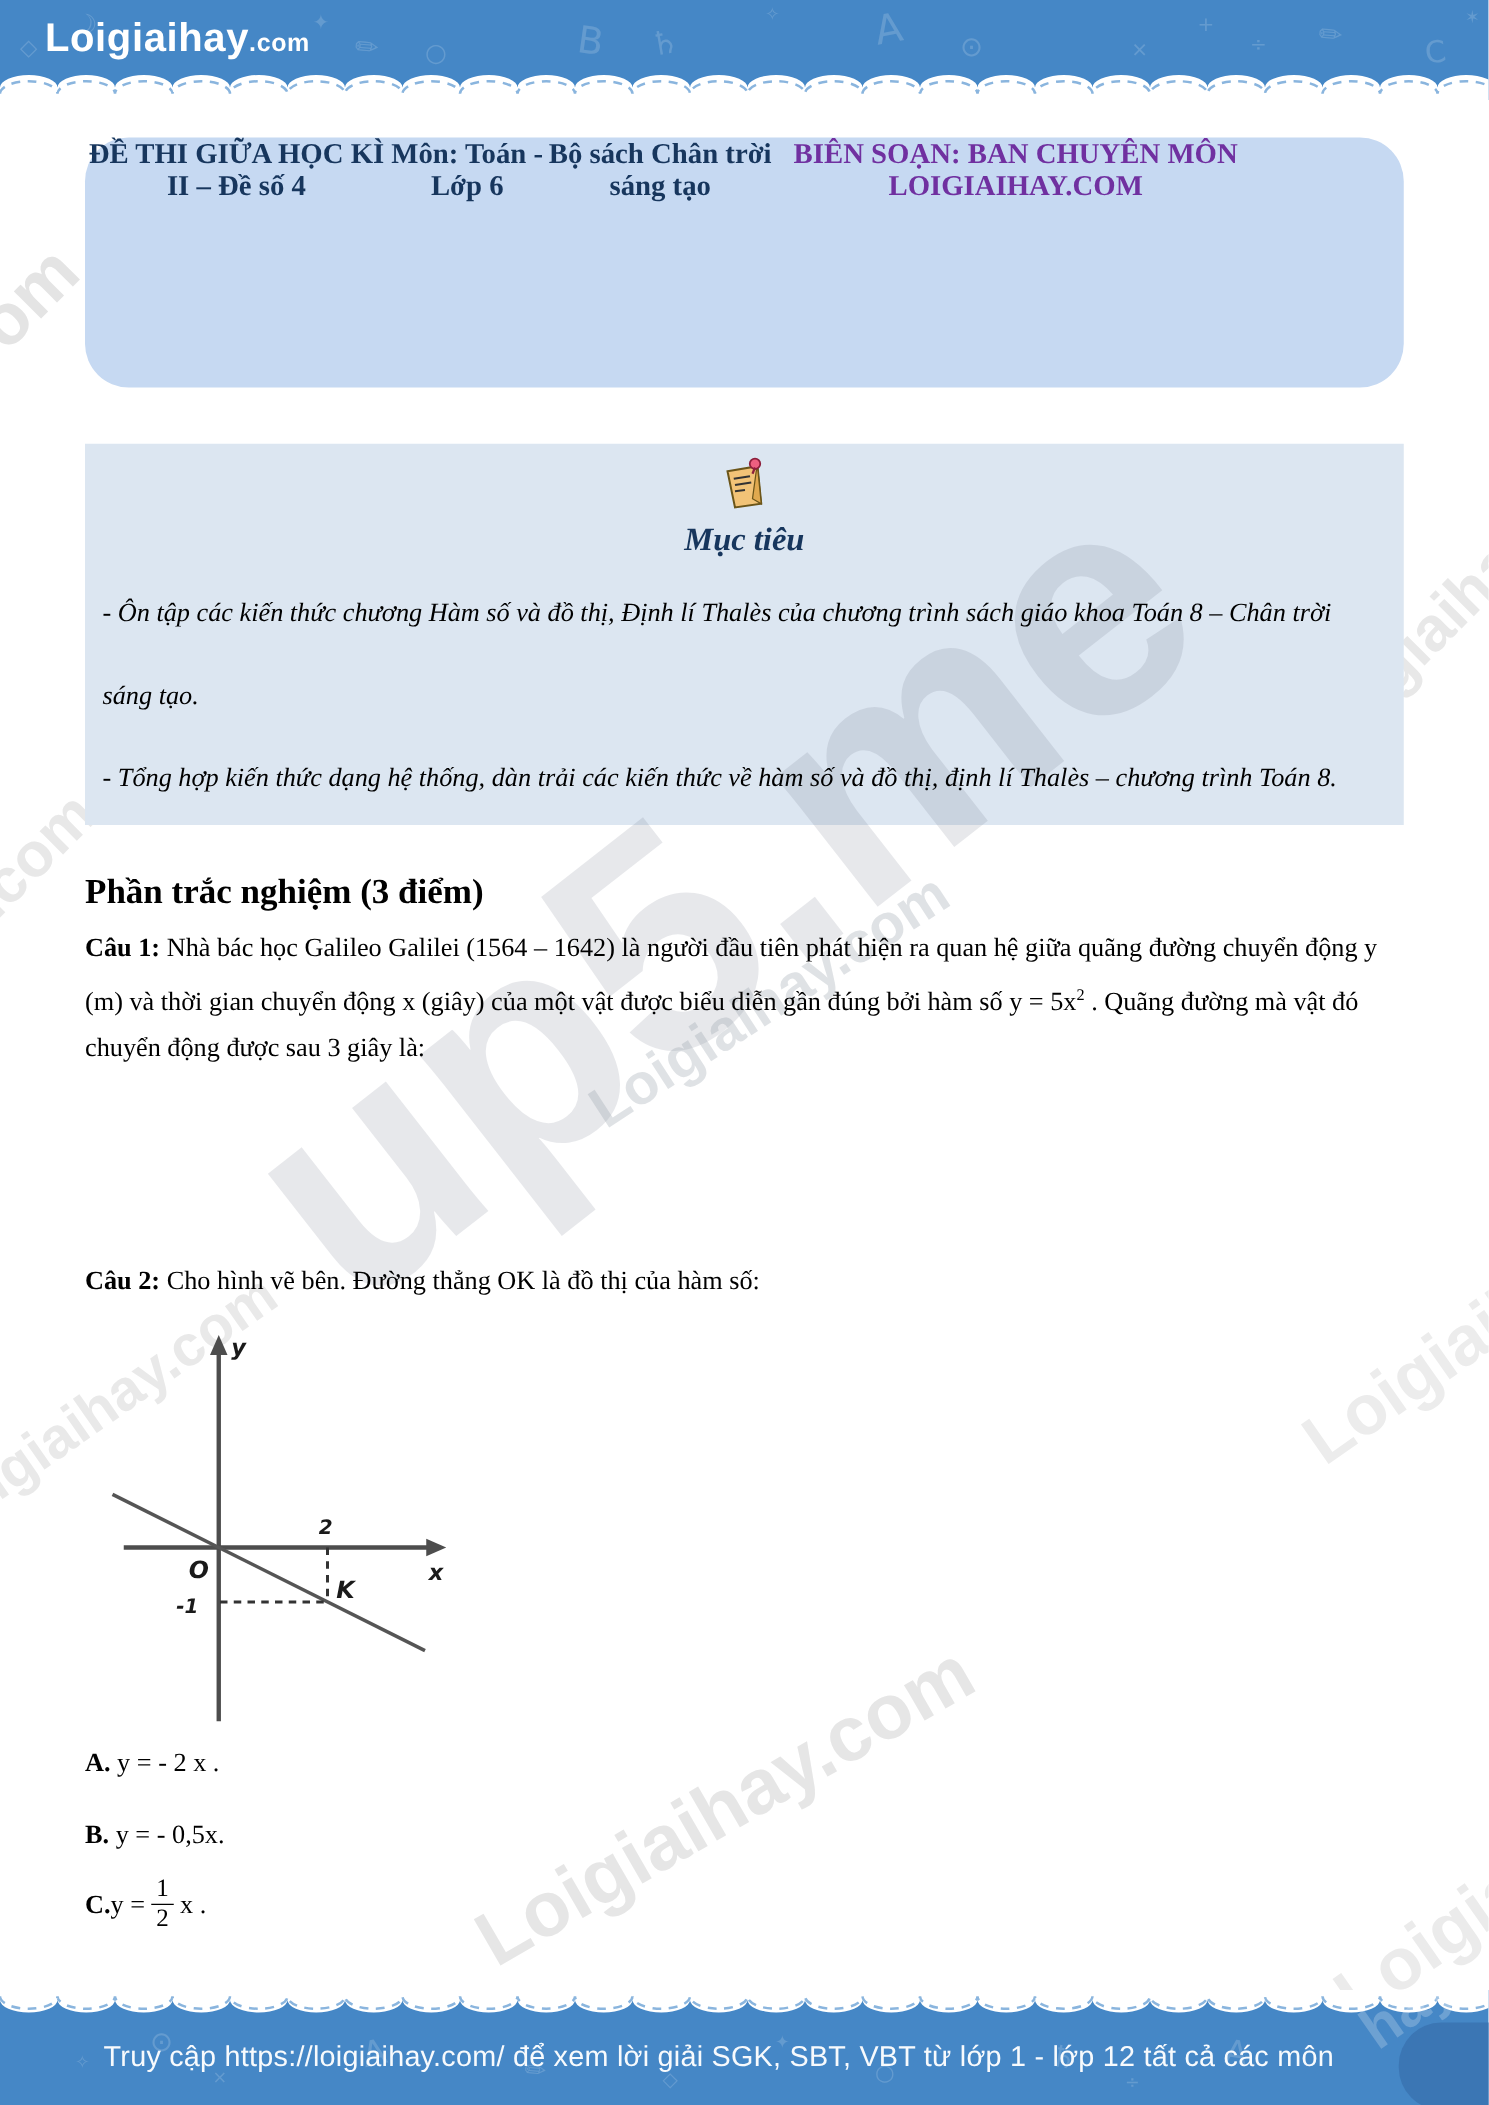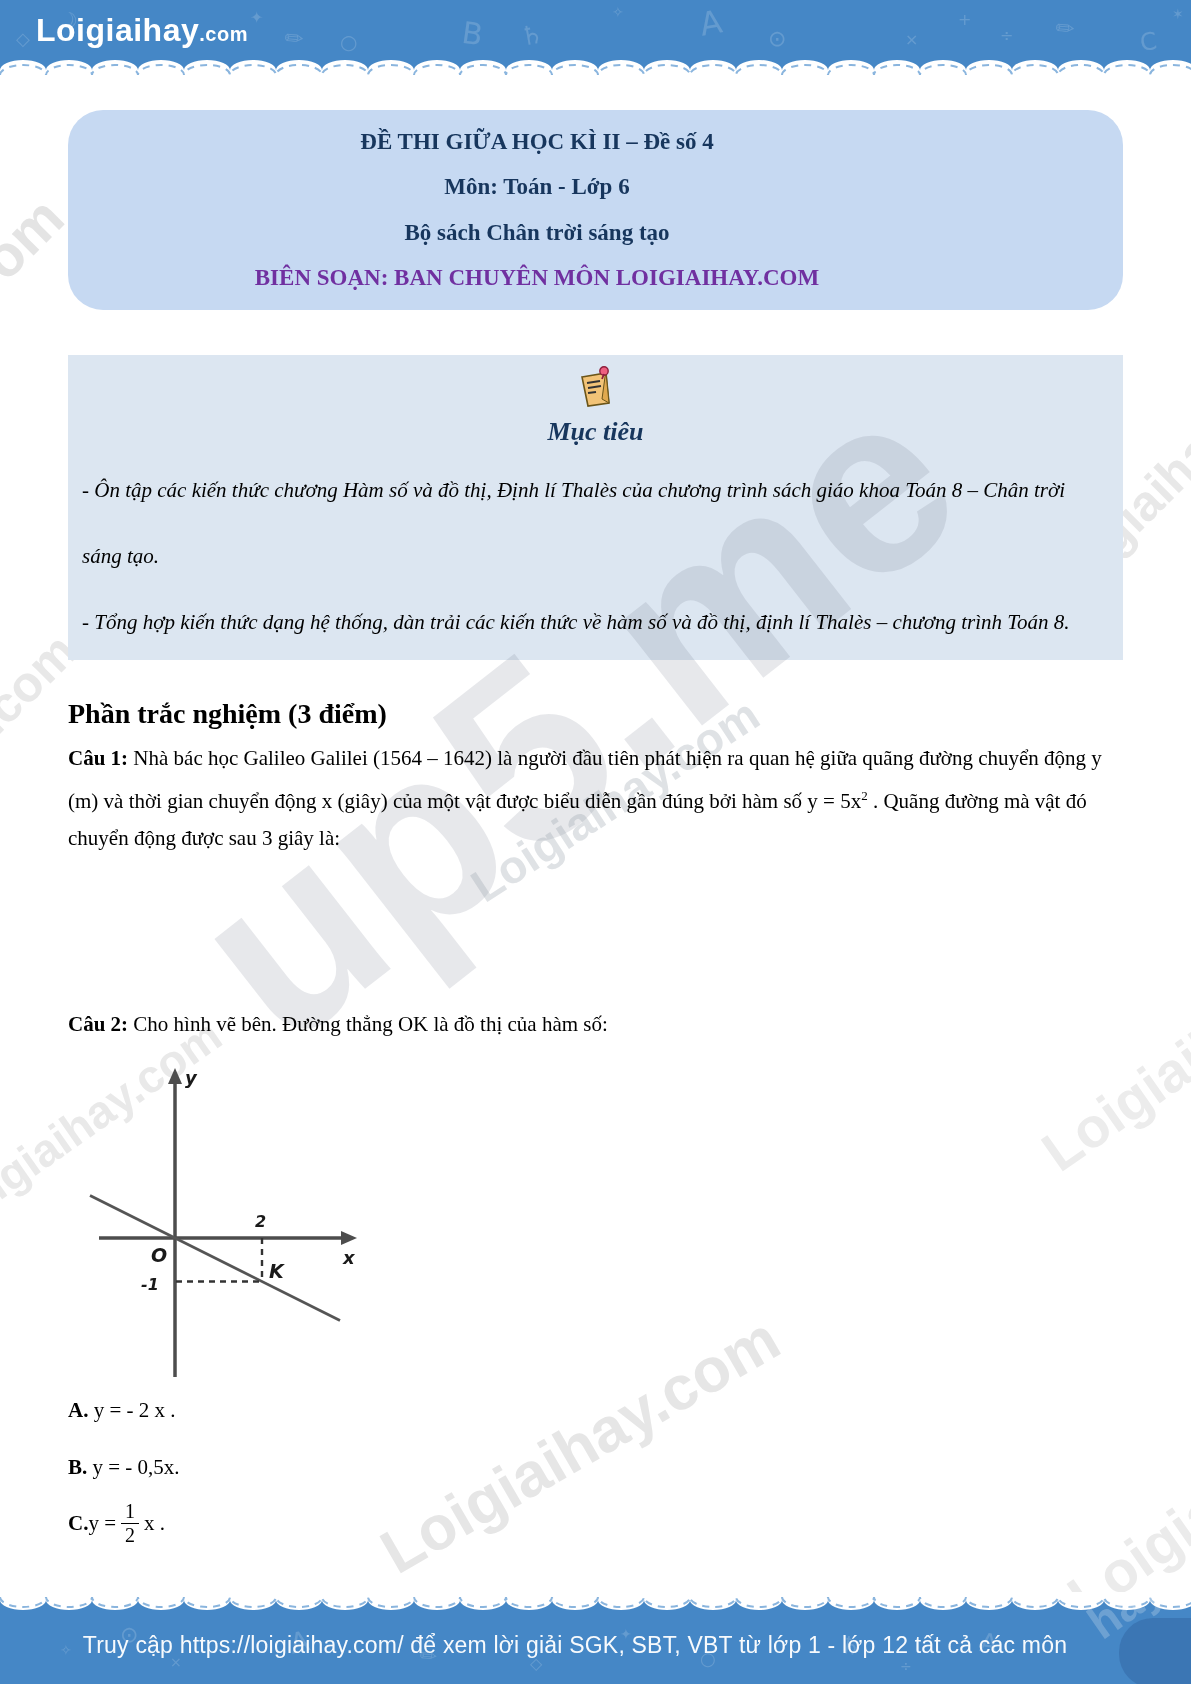--- a/index.html
+++ b/index.html
@@ -26,21 +26,21 @@
   .footer-text{position:absolute;left:0;top:22px;width:1150px;height:62px;display:flex;align-items:center;
         justify-content:center;color:rgba(255,255,255,.96);font-family:Liberation Sans, sans-serif;
         font-size:23px;letter-spacing:.2px;}
   .footer-btn{position:absolute;right:-12px;top:26px;width:84px;height:70px;background:#3b76b4;
         border-radius:34px 0 0 34px;}
   .footer-wm{position:absolute;right:26px;top:-14px;color:rgba(255,255,255,.22);
         font-family:"Liberation Sans",sans-serif;font-weight:800;font-size:46px;transform:rotate(-35deg);}
   
   .bg-exam-box{position:absolute;left:68px;top:110px;width:1055px;height:200px;background:#c6d9f2;border-radius:35px;}
   .bg-obj-box{position:absolute;left:68px;top:355px;width:1055px;height:305px;background:#dce6f1;}
-  .exam-box{position:absolute;left:68px;top:110px;width:938px;height:200px;display:flex;flex-direction:column;
+  .exam-box{position:absolute;left:68px;top:110px;width:938px;height:200px;display:flex;flex-direction:row;
         justify-content:space-evenly;text-align:center;}
   .exam-box .line{font-weight:bold;font-size:23px;color:#17365d;}
   .exam-box .line.purple{color:#7030a0;}
   .obj-box{position:absolute;left:68px;top:355px;width:1055px;height:305px;}
   .obj-title{display:flex;align-items:center;justify-content:center;margin-top:10px;gap:8px;flex-direction:column;}
   .obj-title .t{font-size:26px;font-weight:bold;font-style:italic;color:#17365d;}
   .obj-body{margin:10px 14px 0 14px;font-size:21px;font-style:italic;line-height:66px;}
   .obj-body p{margin:0;}
   
   .section-title{position:absolute;left:68px;top:698px;font-size:28px;font-weight:bold;}

